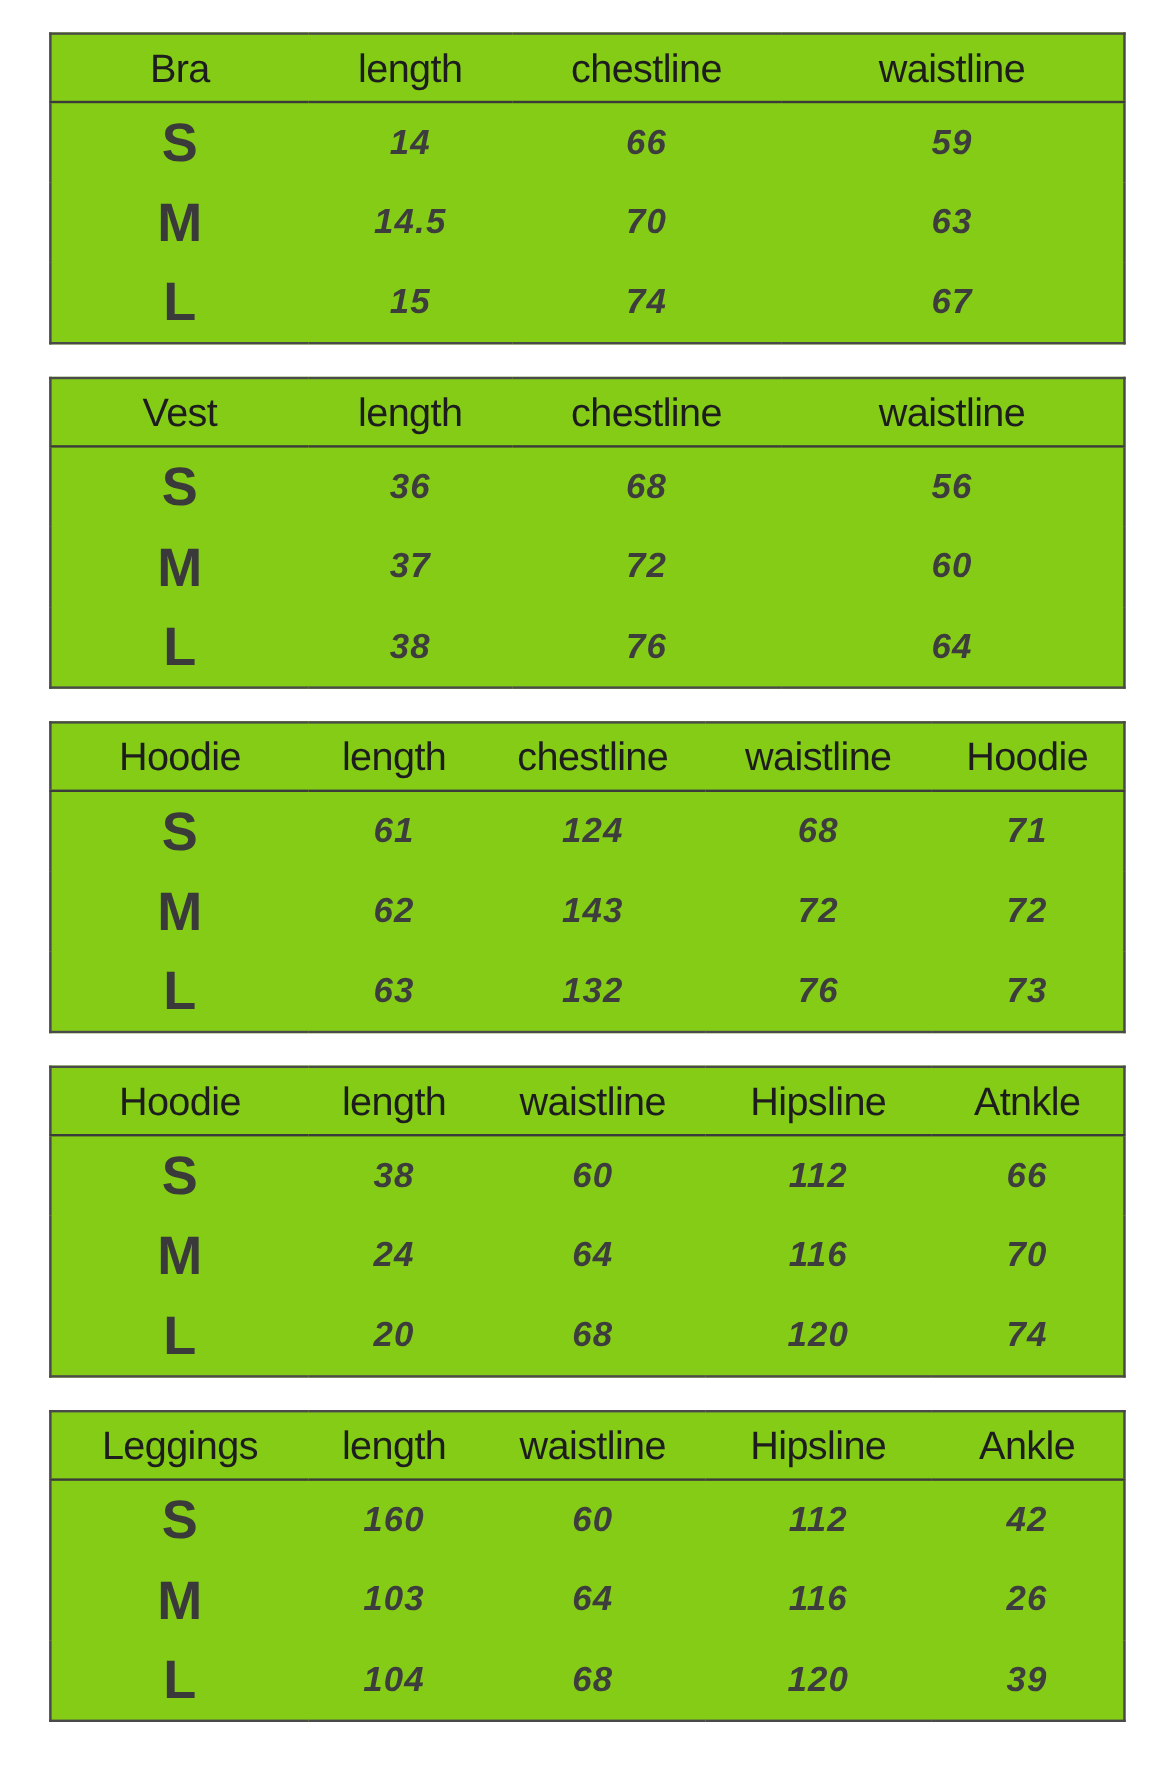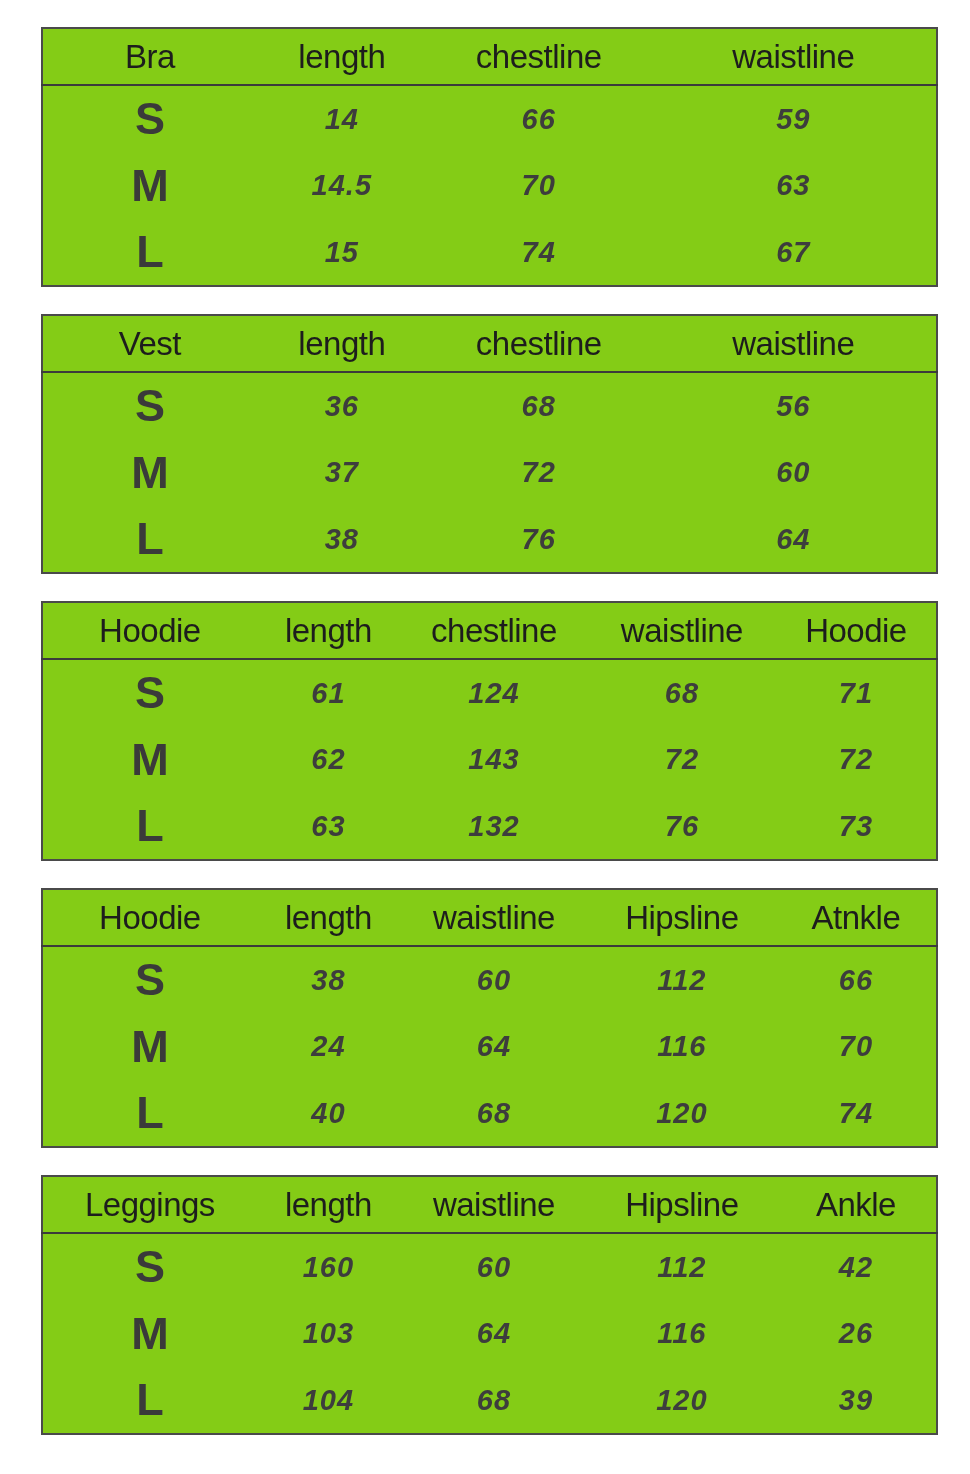--- a/index.html
+++ b/index.html
@@ -212,21 +212,21 @@
         </tr>
         <tr data-name="size-row-m">
           <td class="size-cell" data-name="size-label">M</td>
           <td class="value-cell" data-name="measurement-value">24</td>
           <td class="value-cell" data-name="measurement-value">64</td>
           <td class="value-cell" data-name="measurement-value">116</td>
           <td class="value-cell" data-name="measurement-value">70</td>
         </tr>
         <tr data-name="size-row-l">
           <td class="size-cell" data-name="size-label">L</td>
-          <td class="value-cell" data-name="measurement-value">40</td>
+          <td class="value-cell" data-name="measurement-value">20</td>
           <td class="value-cell" data-name="measurement-value">68</td>
           <td class="value-cell" data-name="measurement-value">120</td>
           <td class="value-cell" data-name="measurement-value">74</td>
         </tr>
       </tbody>
   </table>
 
   <table class="size-table cols-5" data-name="size-table-leggings">
     <colgroup>
         <col class="c0">

